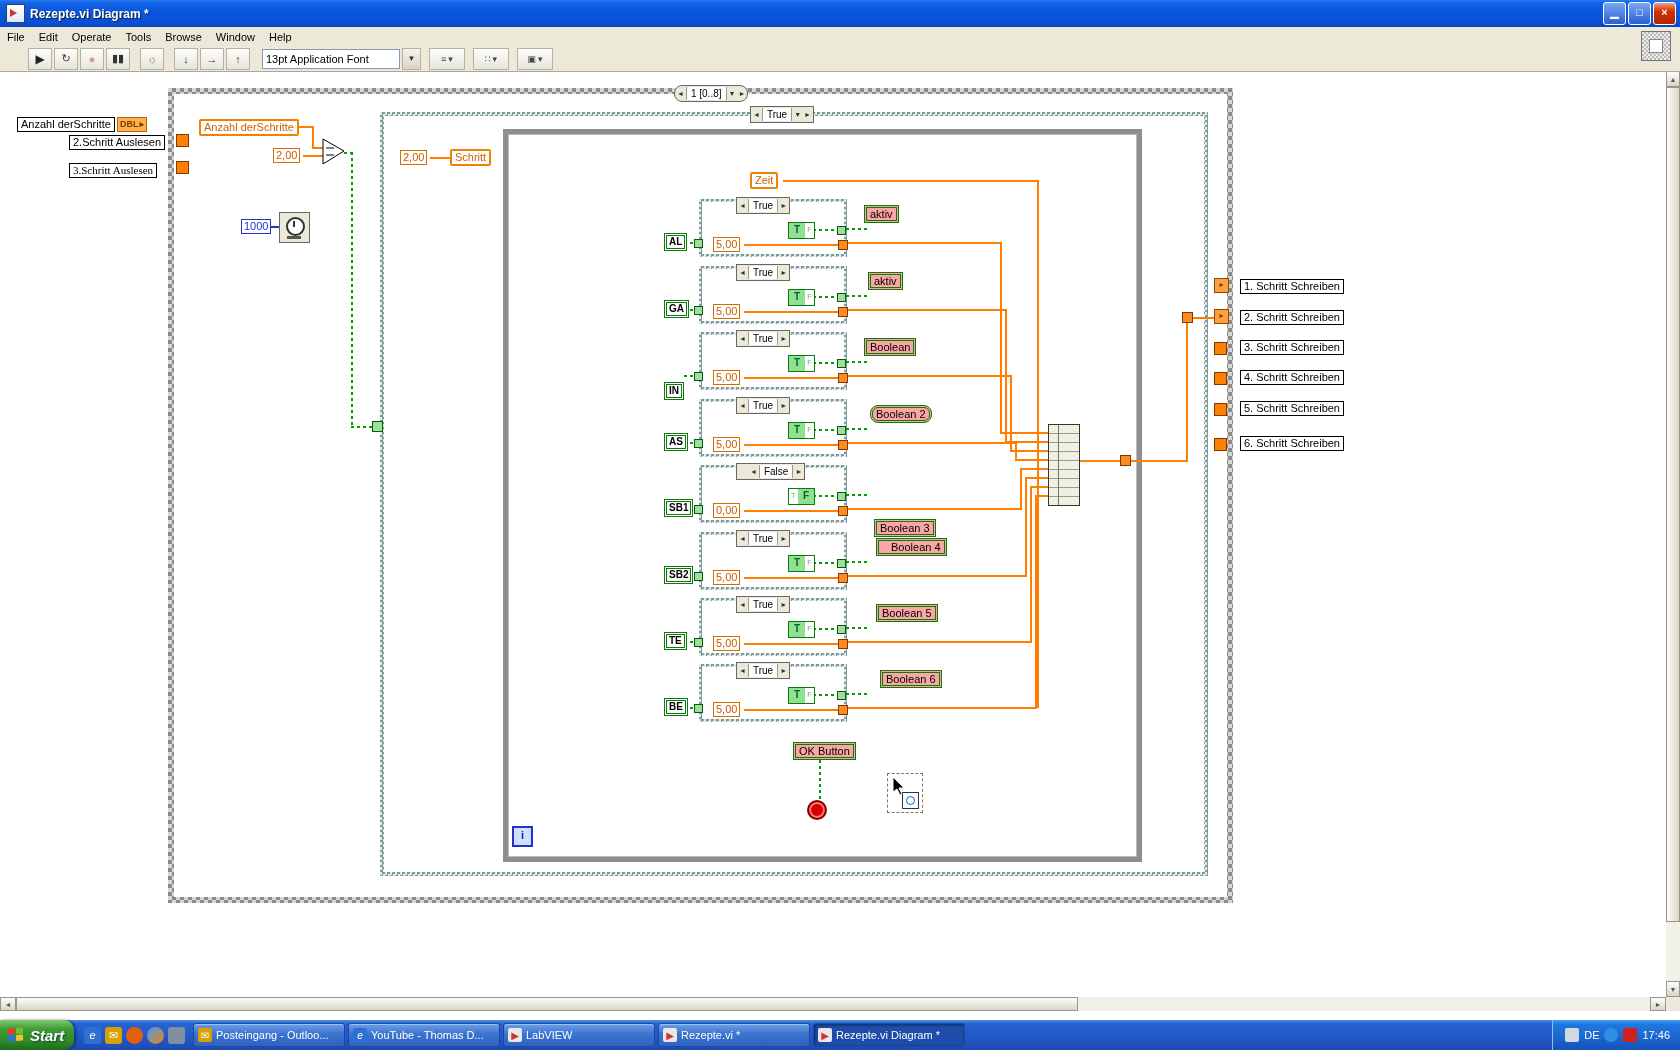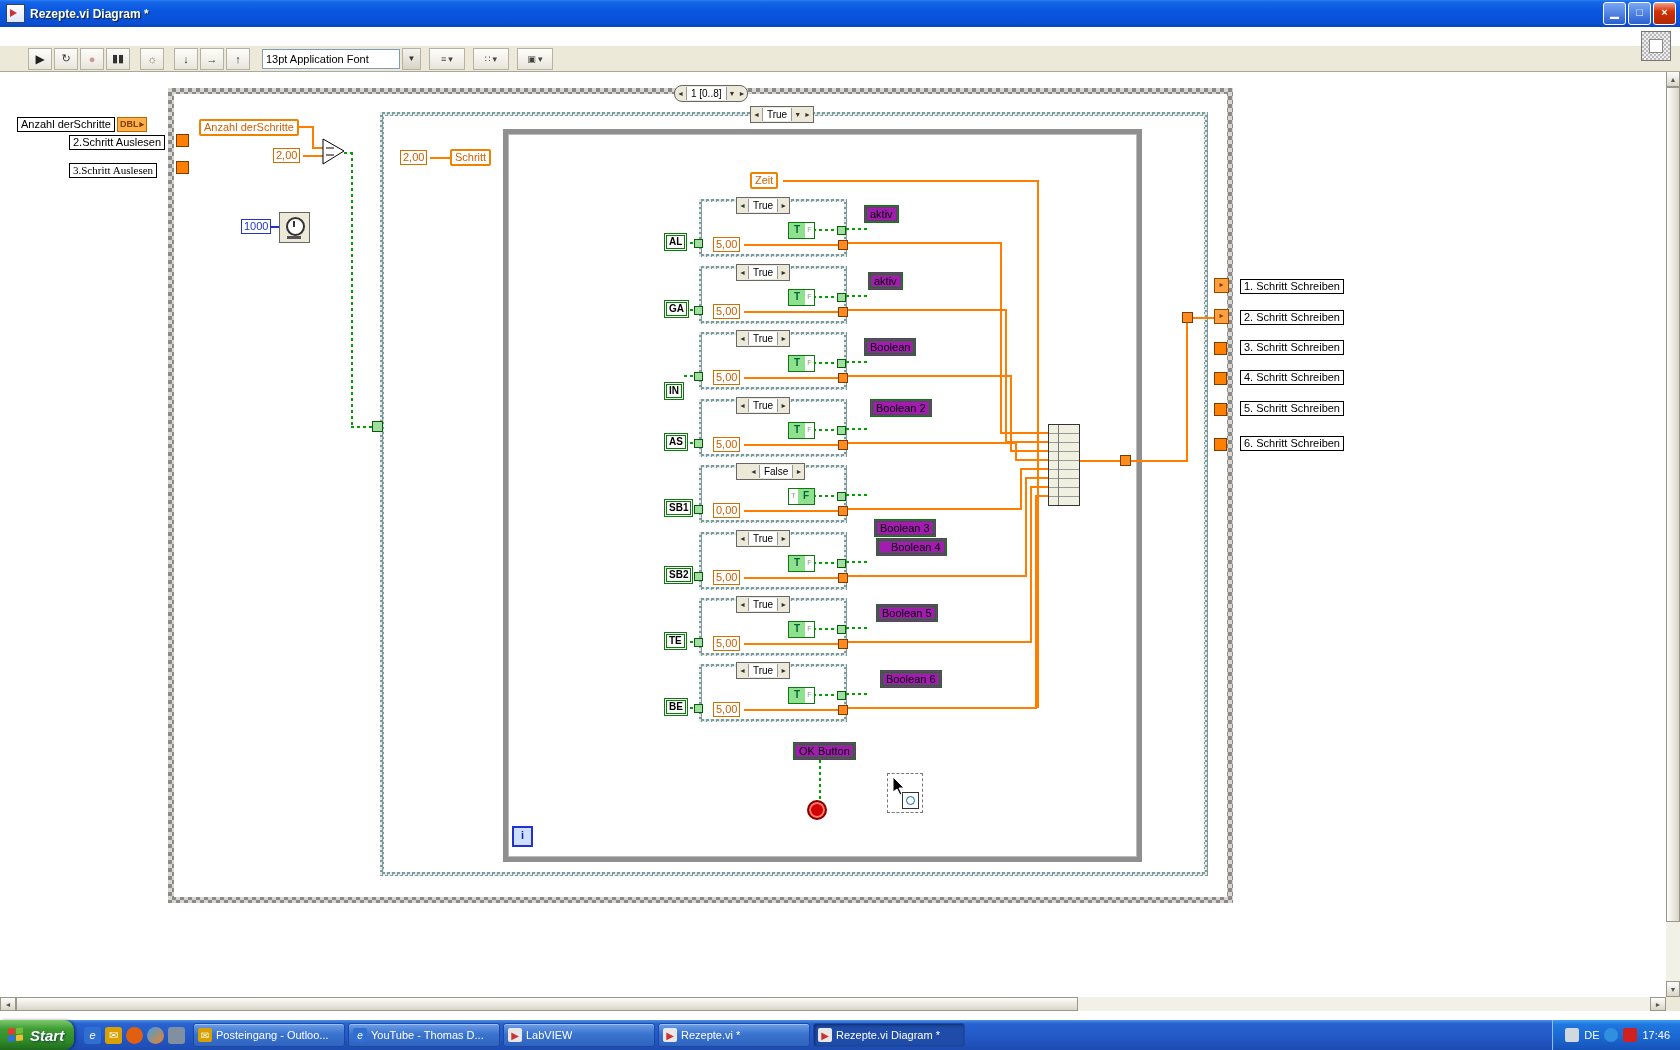--- a/index.html
+++ b/index.html
@@ -65,21 +65,21 @@
   .lbl{position:absolute;border:1px solid #000;background:#fff;font-size:11px;line-height:13px;
     padding:0 3px;white-space:nowrap;z-index:7;}
   .oterm{position:absolute;border:2px solid #ef8200;border-radius:2px;background:#fff;color:#d06000;
     font-size:11px;line-height:13px;padding:0 3px;white-space:nowrap;z-index:7;}
   .num{position:absolute;border:1px solid #d06f00;background:#fff;color:#c65f00;
     font-size:11px;line-height:13px;padding:0 2px;z-index:7;}
   .bnum{position:absolute;border:1px solid #2233cc;background:#fff;color:#2233cc;
     font-size:11px;line-height:13px;padding:0 2px;z-index:7;}
   .gterm{position:absolute;border:3px double #0a7a0a;background:#fff;color:#000;
     font-size:10px;font-weight:bold;line-height:12px;padding:0 2px;z-index:7;}
-  .ind{position:absolute;border:3px double #0a7a0a;background:#a21caf;color:#000;
+  .ind{position:absolute;border:3px double #0a7a0a;background:#fca5a5;color:#000;
     font-size:11px;line-height:12px;padding:0 3px;white-space:nowrap;z-index:7;}
   .dbl{position:absolute;background:#ffb04d;border:1px solid #b36b00;color:#7a4000;
     font-size:9px;font-weight:bold;line-height:13px;padding:0 2px;z-index:7;display:flex;align-items:center;gap:1px;}
   .sqo{position:absolute;background:#ff8000;border:1px solid #7a3c00;z-index:7;}
   .arrico{position:absolute;width:13px;height:13px;background:#ffa040;border:1px solid #8a4a00;
     color:#7a3c00;font-size:8px;line-height:12px;text-align:center;z-index:7;}
 
   
   .wire{position:absolute;background:#ff7d00;z-index:4;}
   .wireb{position:absolute;background:#2233cc;z-index:4;}
@@ -162,20 +162,29 @@
 <div class="win">
 
   <div class="titlebar">
     <div class="appicon"></div>
     <div class="title">Rezepte.vi Diagram *</div>
     <div class="winbtn">▁</div>
     <div class="winbtn">□</div>
     <div class="winbtn close">×</div>
   </div>
 
+  <div class="menubar">
+    <div class="menuitem">File</div>
+    <div class="menuitem">Edit</div>
+    <div class="menuitem">Operate</div>
+    <div class="menuitem">Tools</div>
+    <div class="menuitem">Browse</div>
+    <div class="menuitem">Window</div>
+    <div class="menuitem">Help</div>
+  </div>
 
   <div class="toolbar">
     <div class="tbtn run">▶</div>
     <div class="tbtn">↻</div>
     <div class="tbtn abort">●</div>
     <div class="tbtn">▮▮</div>
     <div class="tsep"></div>
     <div class="tbtn bulb">☼</div>
     <div class="tsep"></div>
     <div class="tbtn">↓</div>
@@ -342,21 +351,21 @@
       <span class="ar">◄</span>
       <span class="lab">True</span>
       <span class="ar">►</span>
     </div>
     <div class="gterm" style="left:0;top:34px;">AS</div>
     <div class="num" style="left:49px;top:38px;">5,00</div>
     <div class="boolc" style="left:124px;top:23px;">
       <span class="bt">T</span>
       <span class="bf">F</span>
     </div>
-    <div class="ind" style="left:206px;top:0;">Boolean 2</div>
+    <div class="ind" style="left:206px;top:6px;border-radius:8px;">Boolean 2</div>
   </div>
 
   <div class="crow" style="top:465px;">
     <div class="cframe">
         <div class="inner"></div>
       </div>
     <div class="wiregh" style="left:24px;top:43px;width:12px;height:2px;"></div>
     <div class="tung" style="left:30px;top:40px;width:7px;height:7px;"></div>
     <div class="wire" style="left:80px;top:45px;width:96px;height:2px;"></div>
     <div class="tun" style="left:174px;top:41px;width:8px;height:8px;"></div>

